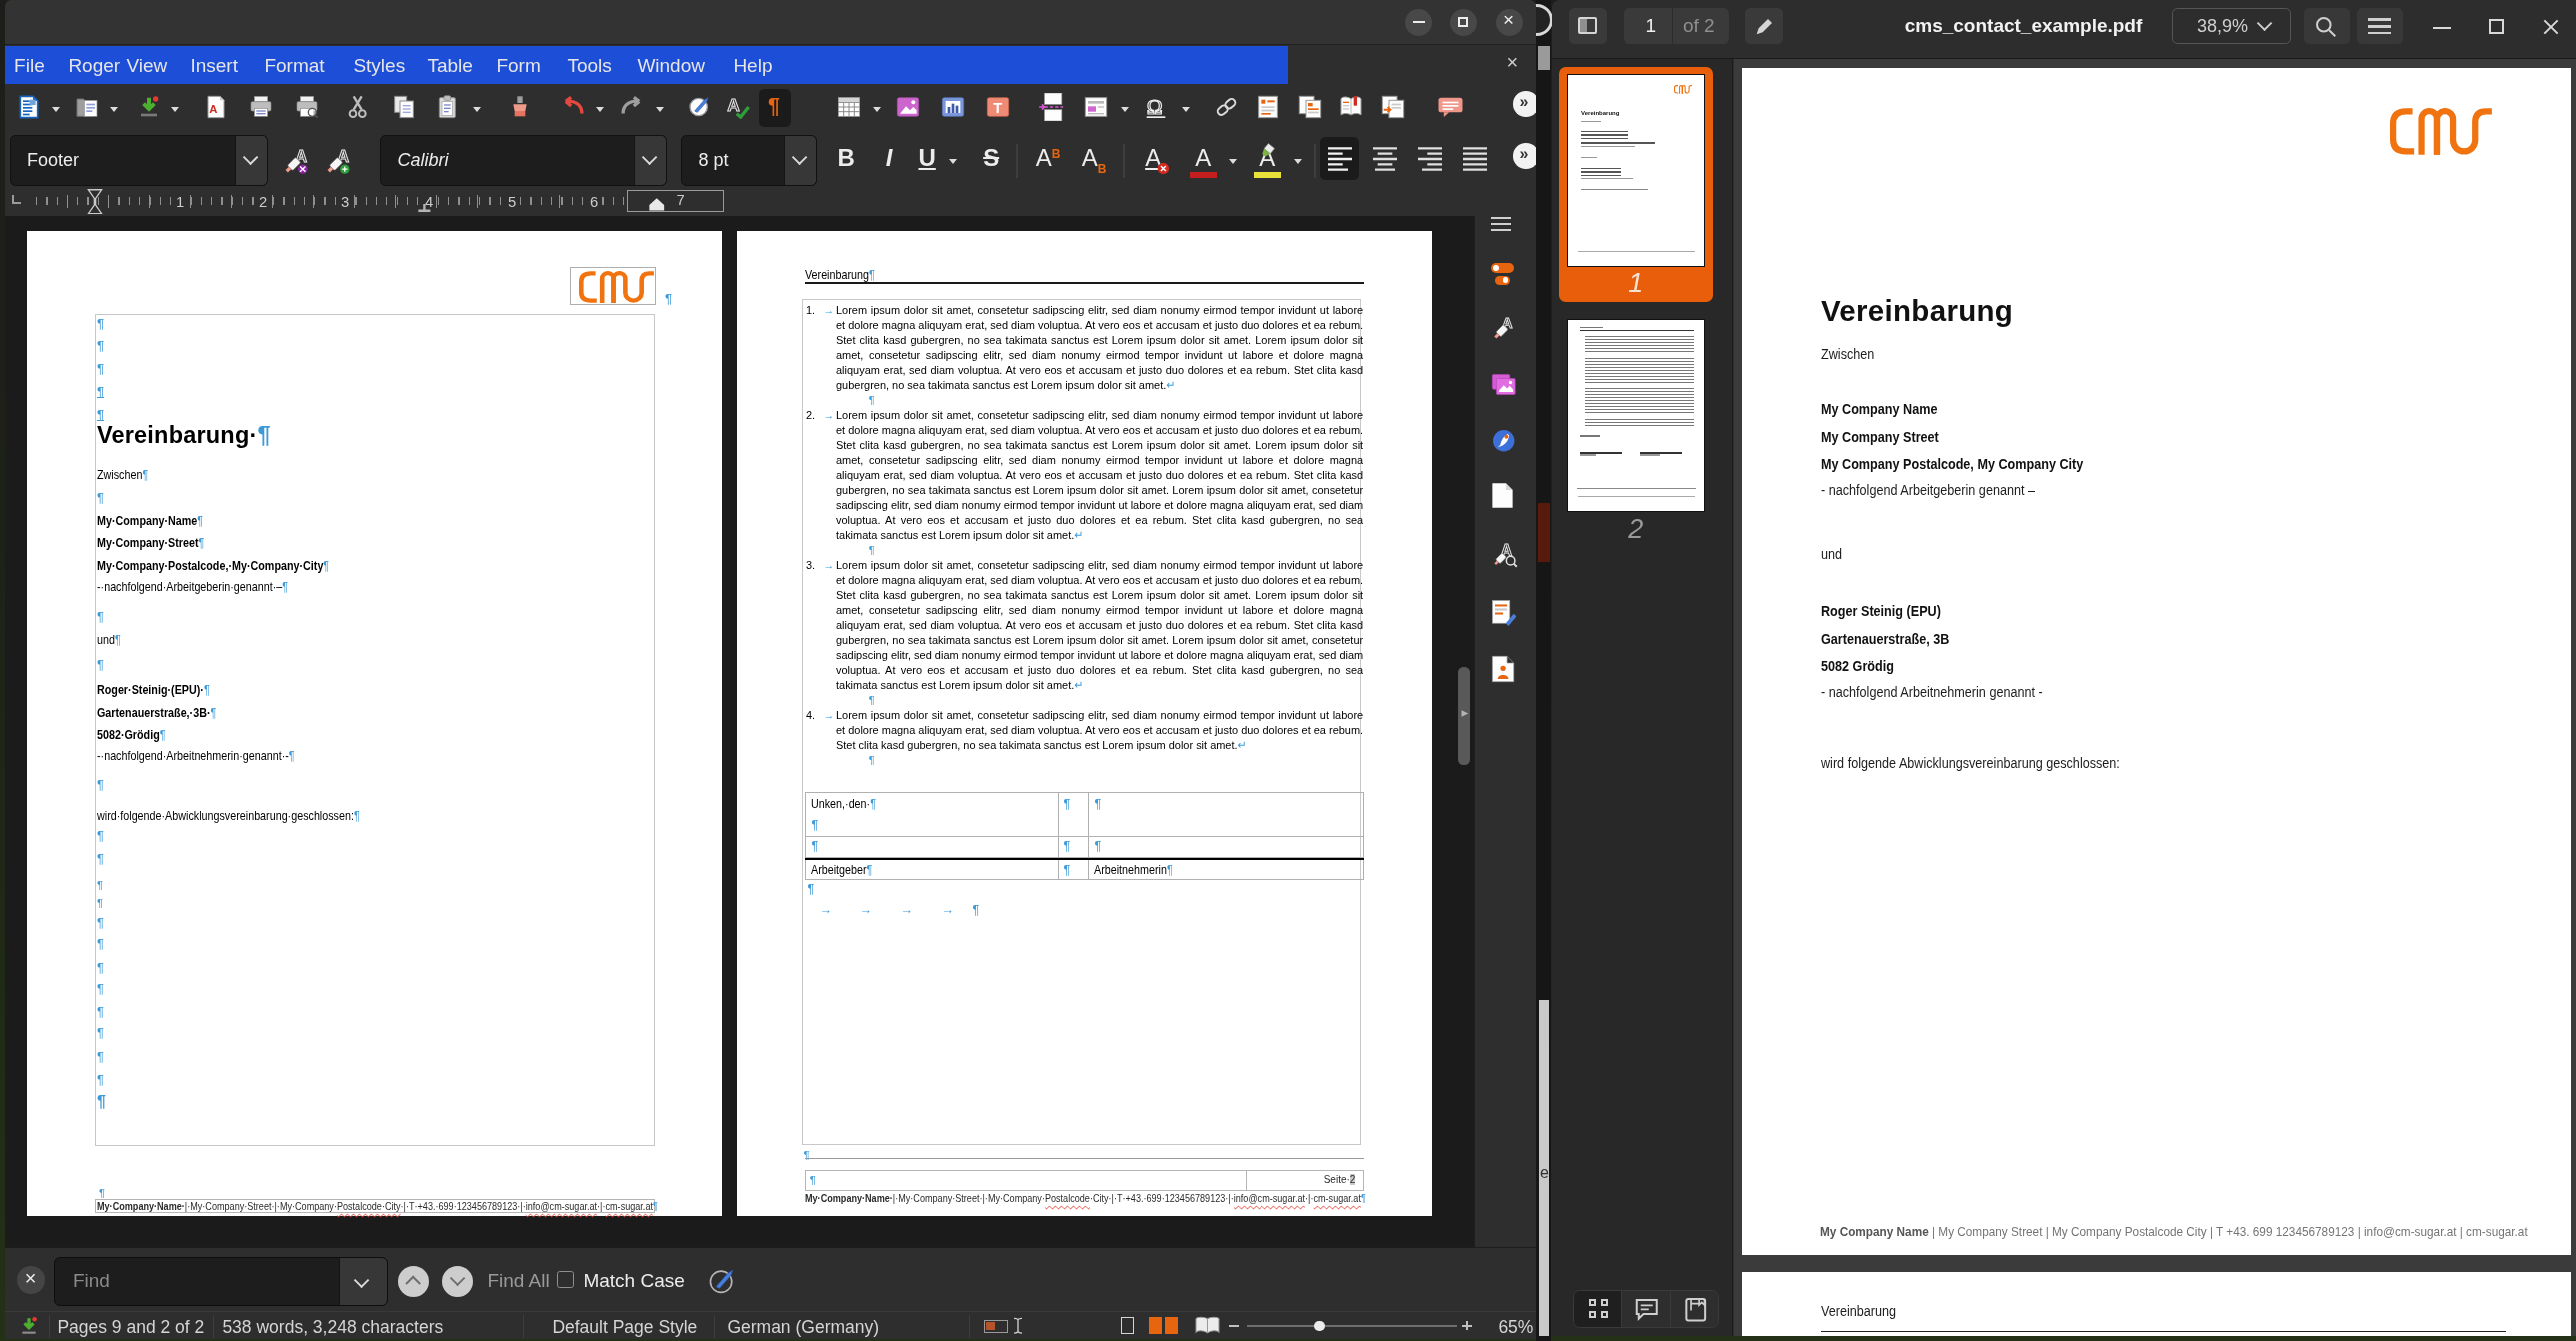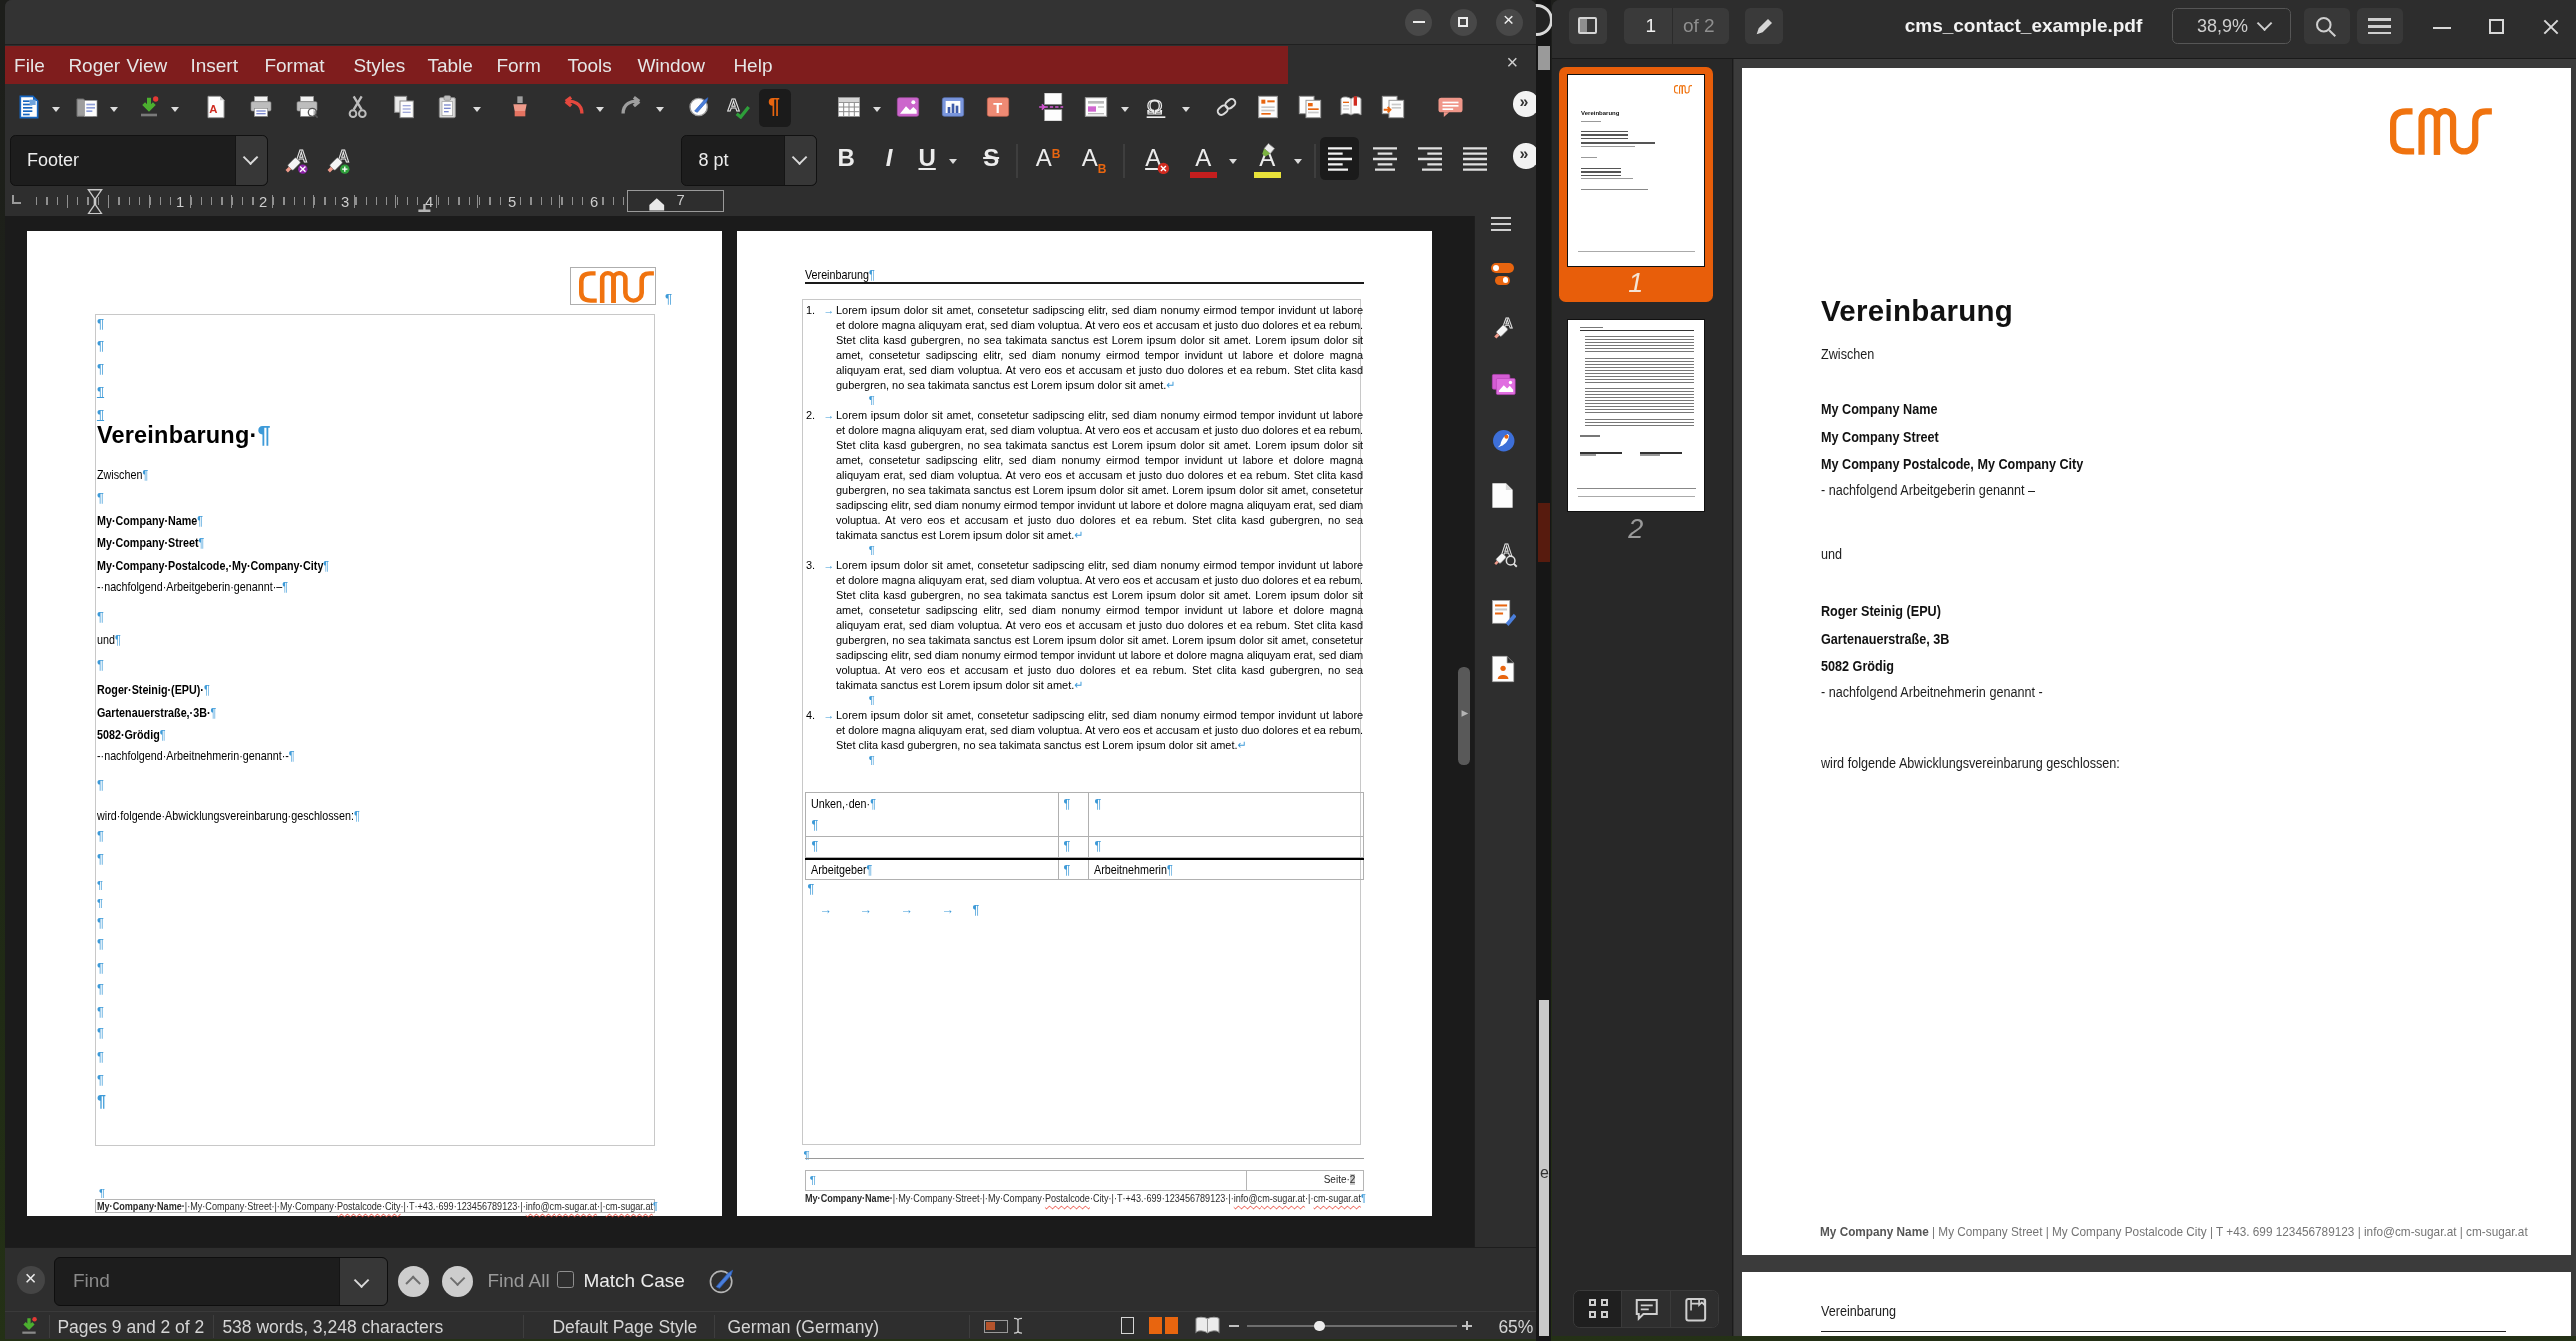--- a/index.html
+++ b/index.html
@@ -51,21 +51,21 @@
         <div class="abs" style="left:7.4px;top:12.8px;width:12px;height:2px;background:#ededed;"></div>
       </div>
     <div class="abs" style="left:1445px;top:8.7px;width:27px;height:27px;border-radius:50%;background:#484848;">
         <div class="abs" style="left:8px;top:8px;width:10px;height:10px;border:2px solid #ededed;"></div>
       </div>
     <div class="abs" style="left:1491px;top:8.7px;width:27px;height:27px;border-radius:50%;background:#484848;color:#ededed;font-size:19px;">
         <span style="position:absolute;left:6.7px;top:0.7px;">×</span>
       </div>
   </div>
 
-  <div class="abs" style="left:0;top:46px;width:1283px;height:38px;background:#7f1d1d;">
+  <div class="abs" style="left:0;top:46px;width:1283px;height:38px;background:#1d4ed8;">
     <span class="mbtx" style="left:8.7px;">File</span>
     <span class="mbtx" style="left:63px;">Roger</span>
     <span class="mbtx" style="left:121px;">View</span>
     <span class="mbtx" style="left:185px;">Insert</span>
     <span class="mbtx" style="left:259px;">Format</span>
     <span class="mbtx" style="left:348px;">Styles</span>
     <span class="mbtx" style="left:422px;">Table</span>
     <span class="mbtx" style="left:491px;">Form</span>
     <span class="mbtx" style="left:562px;">Tools</span>
     <span class="mbtx" style="left:632px;">Window</span>
@@ -278,20 +278,26 @@
       </svg>
     <svg class="ic" style="left:319px;top:14.8px" width="29.5" height="29.5" viewBox="0 0 44 44">
         <text x="20" y="22" font-family="Liberation Sans" font-size="24" font-weight="bold" fill="none" stroke="#e8e8e8" stroke-width="1.5">A</text>
         <g transform="rotate(-45 18 26)">
           <rect x="10" y="20" width="17" height="11" rx="2" fill="#f5f5f5" stroke="#777"></rect>
           <rect x="3" y="23" width="7" height="5" fill="#ef9a8a"></rect>
         </g>
         <circle cx="31" cy="33" r="7" fill="#2e9e3a"></circle>
         <path d="M31 29 L31 37 M27 33 L35 33" stroke="#fff" stroke-width="2"></path>
       </svg>
+    <div class="combo" style="left:375px;top:2.7px;width:287px;">
+      <span class="lab" style="font-style:italic;">Calibri</span>
+      <div class="btn">
+          <div class="chev" style="left:8.7px;top:16px;"></div>
+        </div>
+    </div>
     <div class="combo" style="left:676px;top:2.7px;width:136px;">
       <span class="lab">8 pt</span>
       <div class="btn">
           <div class="chev" style="left:8.7px;top:16px;"></div>
         </div>
     </div>
     <div class="fmt" style="left:826px;"><span style="font-weight:bold;">B</span></div>
     <div class="fmt" style="left:869px;"><span style="font-style:italic;font-weight:bold;">I</span></div>
     <div class="fmt" style="left:907px;"><span style="font-weight:bold;text-decoration:underline;">U</span></div>
     <div class="dd" style="left:944px;top:27px;"></div>

